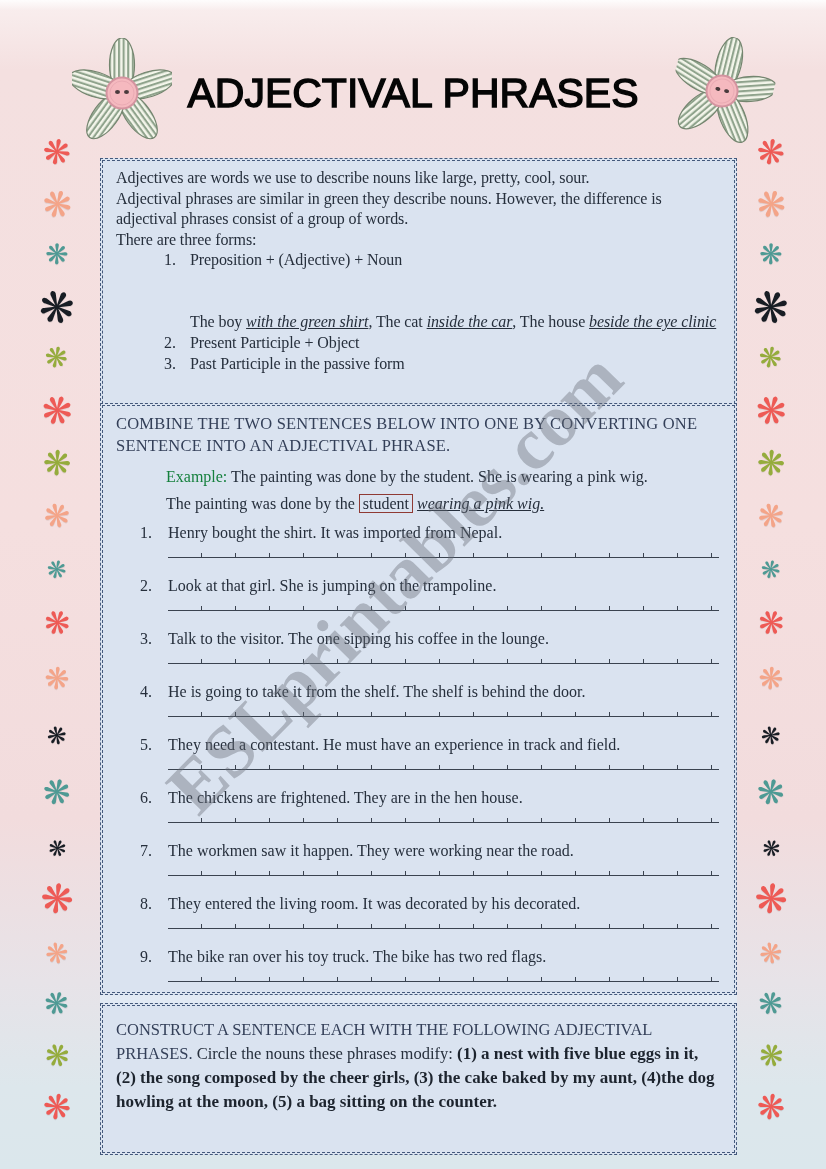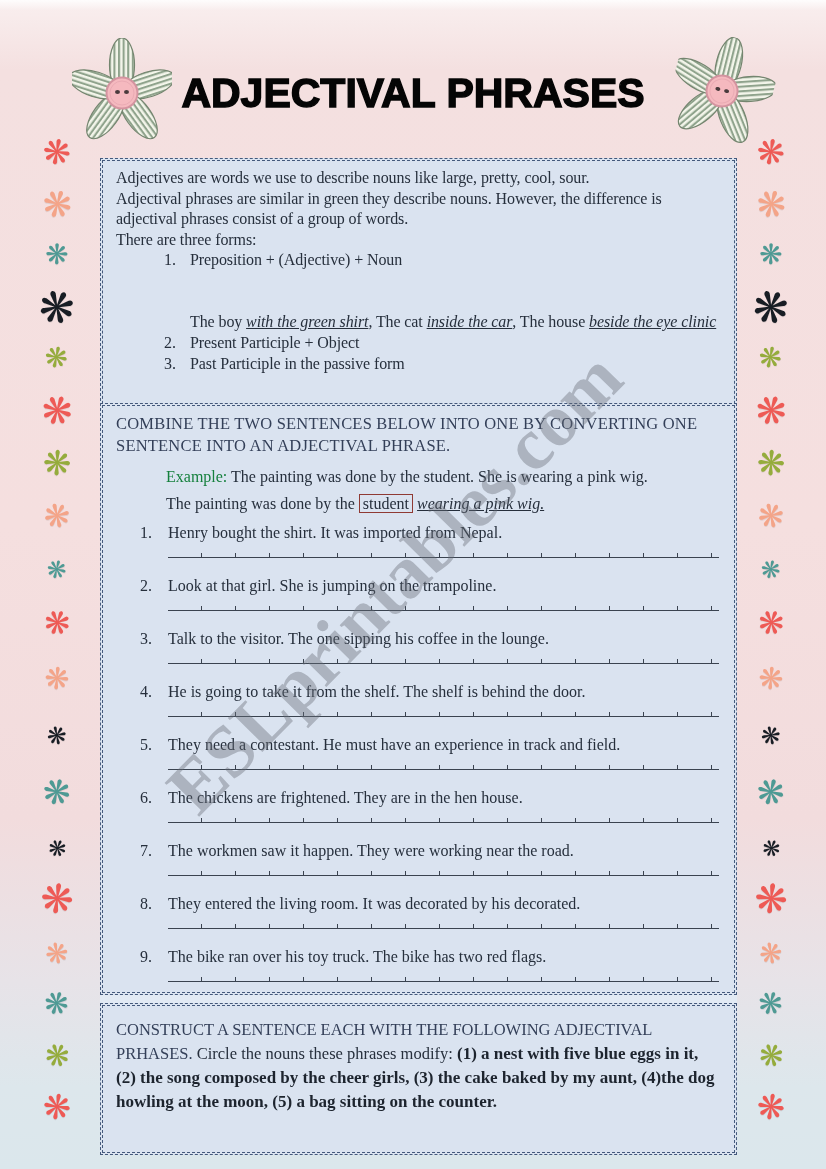--- a/index.html
+++ b/index.html
@@ -5,21 +5,21 @@
   html,body{margin:0;padding:0;}
   body{
     width:826px;height:1169px;position:relative;overflow:hidden;
     font-family:"Liberation Serif", serif;
     background:linear-gradient(180deg,#f9efef 0%,#f4e0e0 6%,#f5dfdf 45%,#f2dcdd 70%,#e7e3e8 84%,#dde7ec 93%,#dbe7ec 100%);
   }
   .top-edge{position:absolute;top:0;left:0;right:0;height:10px;background:linear-gradient(180deg,rgba(255,255,255,.85),rgba(255,255,255,0));z-index:6;}
   
   .title{
     position:absolute;top:70px;left:0;right:0;text-align:center;z-index:3;
-    font-family:"Liberation Sans", sans-serif;font-weight:bold;font-size:41px;
+    font-family:"Liberation Sans", sans-serif;font-weight:normal;font-size:41px;
     color:#050505;letter-spacing:0px;-webkit-text-stroke:1.4px #050505;
   }
   .bigflower{position:absolute;z-index:3;}
   .bigflower.left{left:72px;top:38px;}
   .bigflower.right{left:672px;top:36px;transform:rotate(14deg);}
   
   .flower-col{position:absolute;top:0;height:100%;width:0;z-index:4;}
   .flower-col.left{left:57px;}
   .flower-col.right{left:771px;}
   .flower{position:absolute;left:0;line-height:1;font-family:"DejaVu Sans",sans-serif;text-shadow:0 1px 0 rgba(0,0,0,0.08);}

